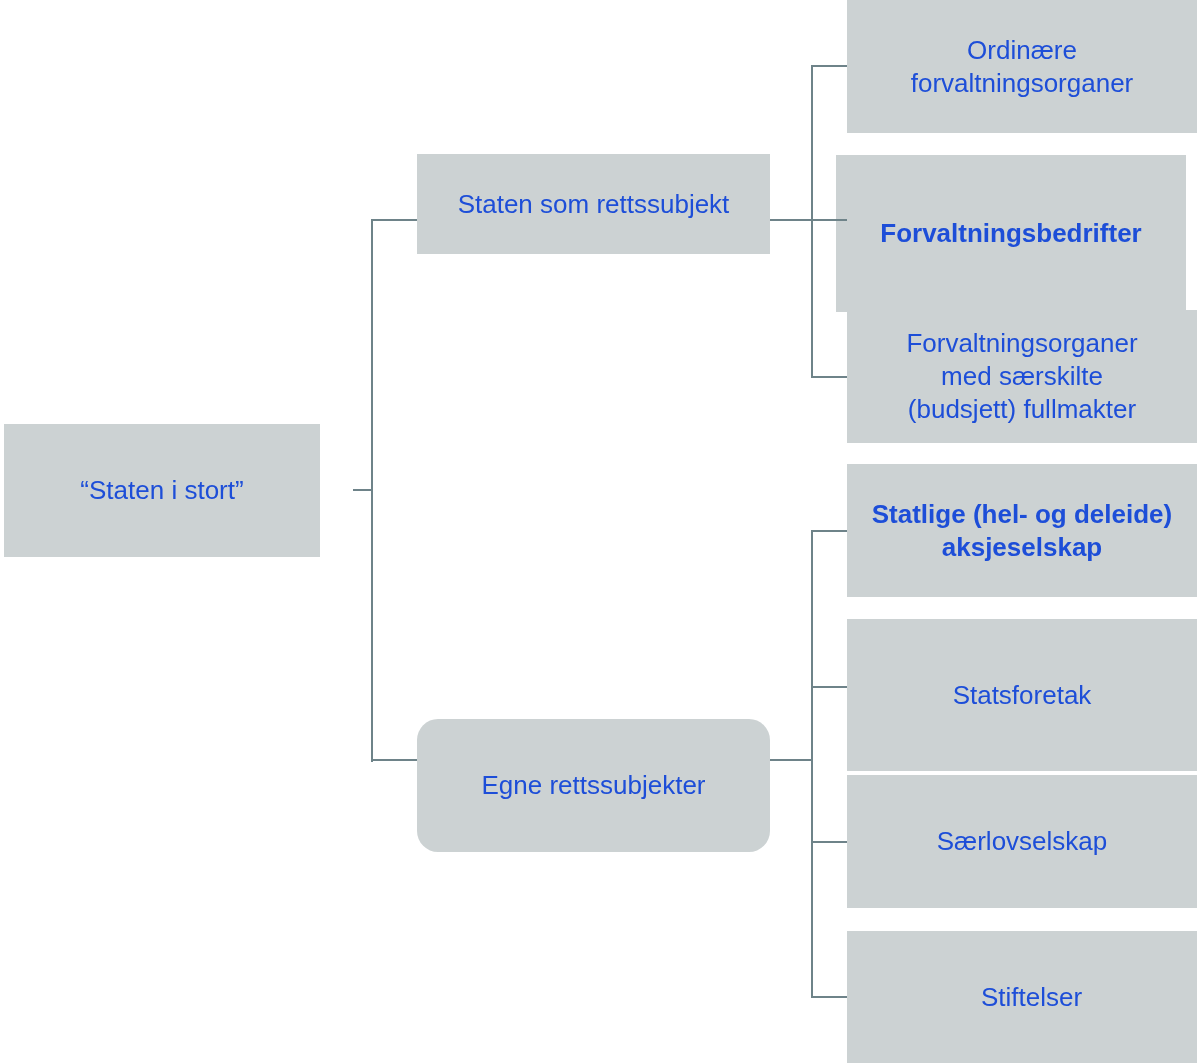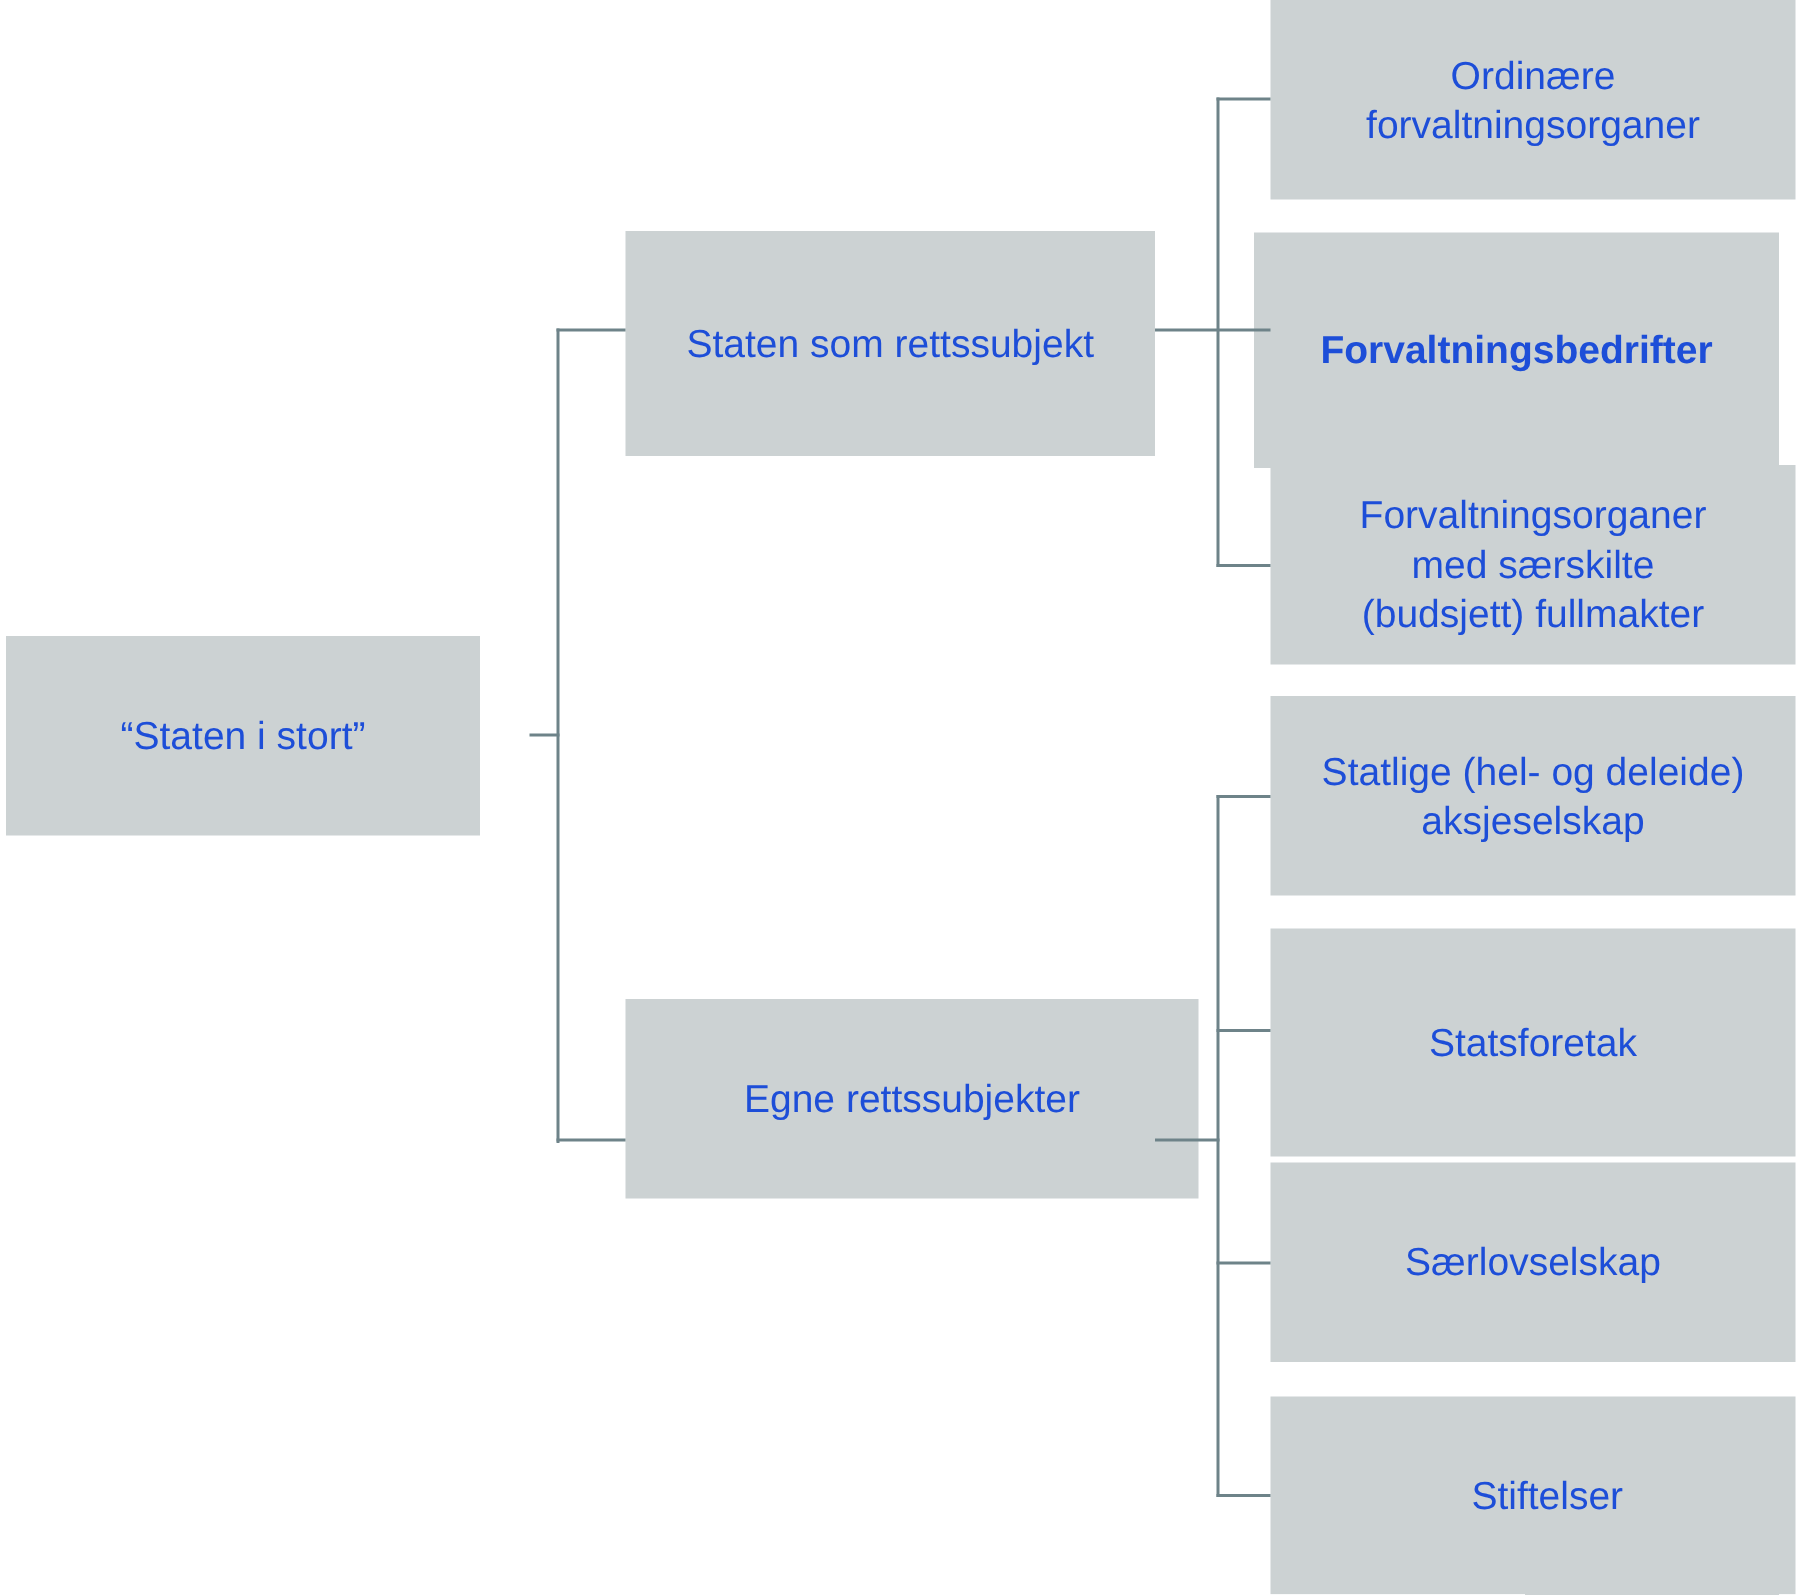--- a/index.html
+++ b/index.html
@@ -33,34 +33,34 @@
     background: #6e8389;
   }
 </style>
 </head>
 <body>
 
 <div class="canvas">
 
   <div class="box" style="left:4px; top:424px; width:316px; height:133px;">“Staten i stort”</div>
 
-  <div class="box" style="left:417px; top:154px; width:353px; height:150px;">Staten som rettssubjekt</div>
+  <div class="box" style="left:417px; top:154px; width:353px; height:100px;">Staten som rettssubjekt</div>
 
-  <div class="box" style="left:417px; top:666px; width:382px; height:133px;">Egne rettssubjekter</div>
+  <div class="box" style="left:417px; top:719px; width:353px; height:133px;border-radius:21px;">Egne rettssubjekter</div>
 
   <div class="box" style="left:847px; top:0px; width:350px; height:133px;">Ordinære
 forvaltningsorganer</div>
 
   <div class="box" style="left:836px; top:155px; width:350px; height:157px;font-weight:bold;">Forvaltningsbedrifter</div>
 
   <div class="box" style="left:847px; top:310px; width:350px; height:133px;">Forvaltningsorganer
 med særskilte
 (budsjett) fullmakter</div>
 
-  <div class="box" style="left:847px; top:464px; width:350px; height:133px;">Statlige (hel- og deleide)
+  <div class="box" style="left:847px; top:464px; width:350px; height:133px;font-weight:bold;">Statlige (hel- og deleide)
 aksjeselskap</div>
 
   <div class="box" style="left:847px; top:619px; width:350px; height:152px;text-align:right;">Statsforetak</div>
 
   <div class="box" style="left:847px; top:775px; width:350px; height:133px;">Særlovselskap</div>
 
   <div class="box" style="left:847px; top:931px; width:350px; height:132px;padding-left:19px;">Stiftelser</div>
 
   <div class="line" style="left:353px; top:489px; width:20px; height:2px;"></div>
   <div class="line" style="left:371px; top:219px; width:2px; height:543px;"></div>

